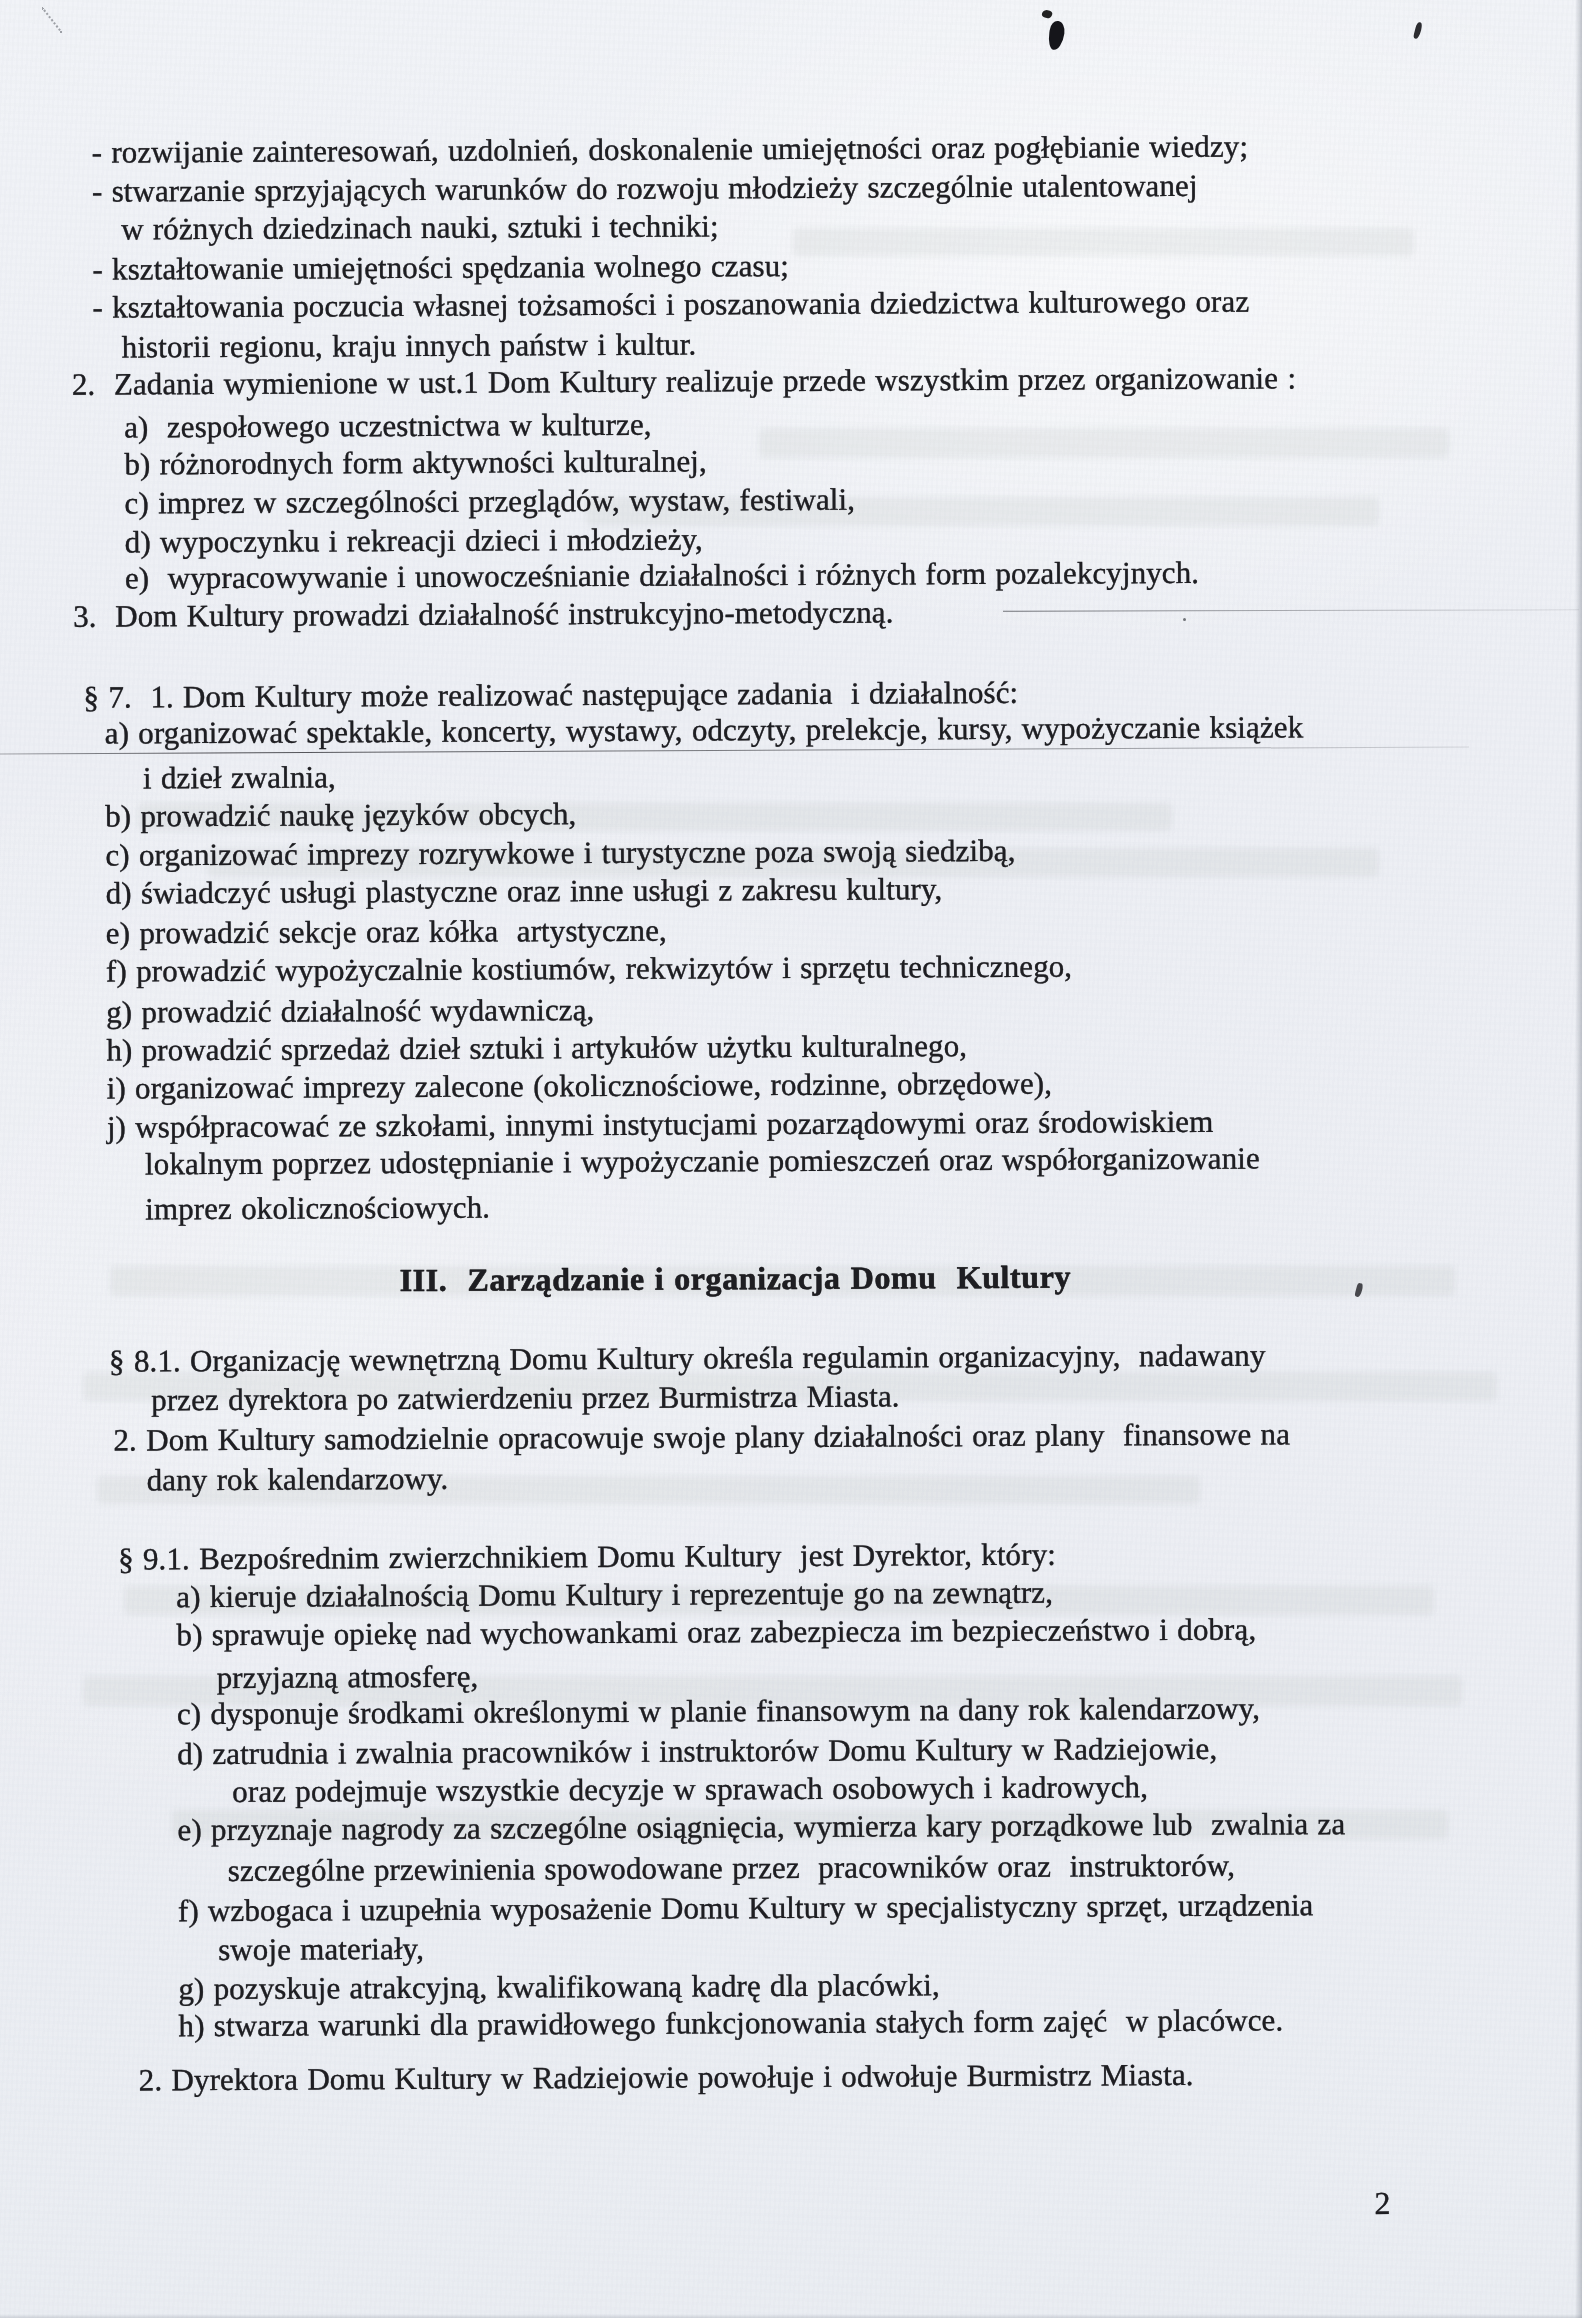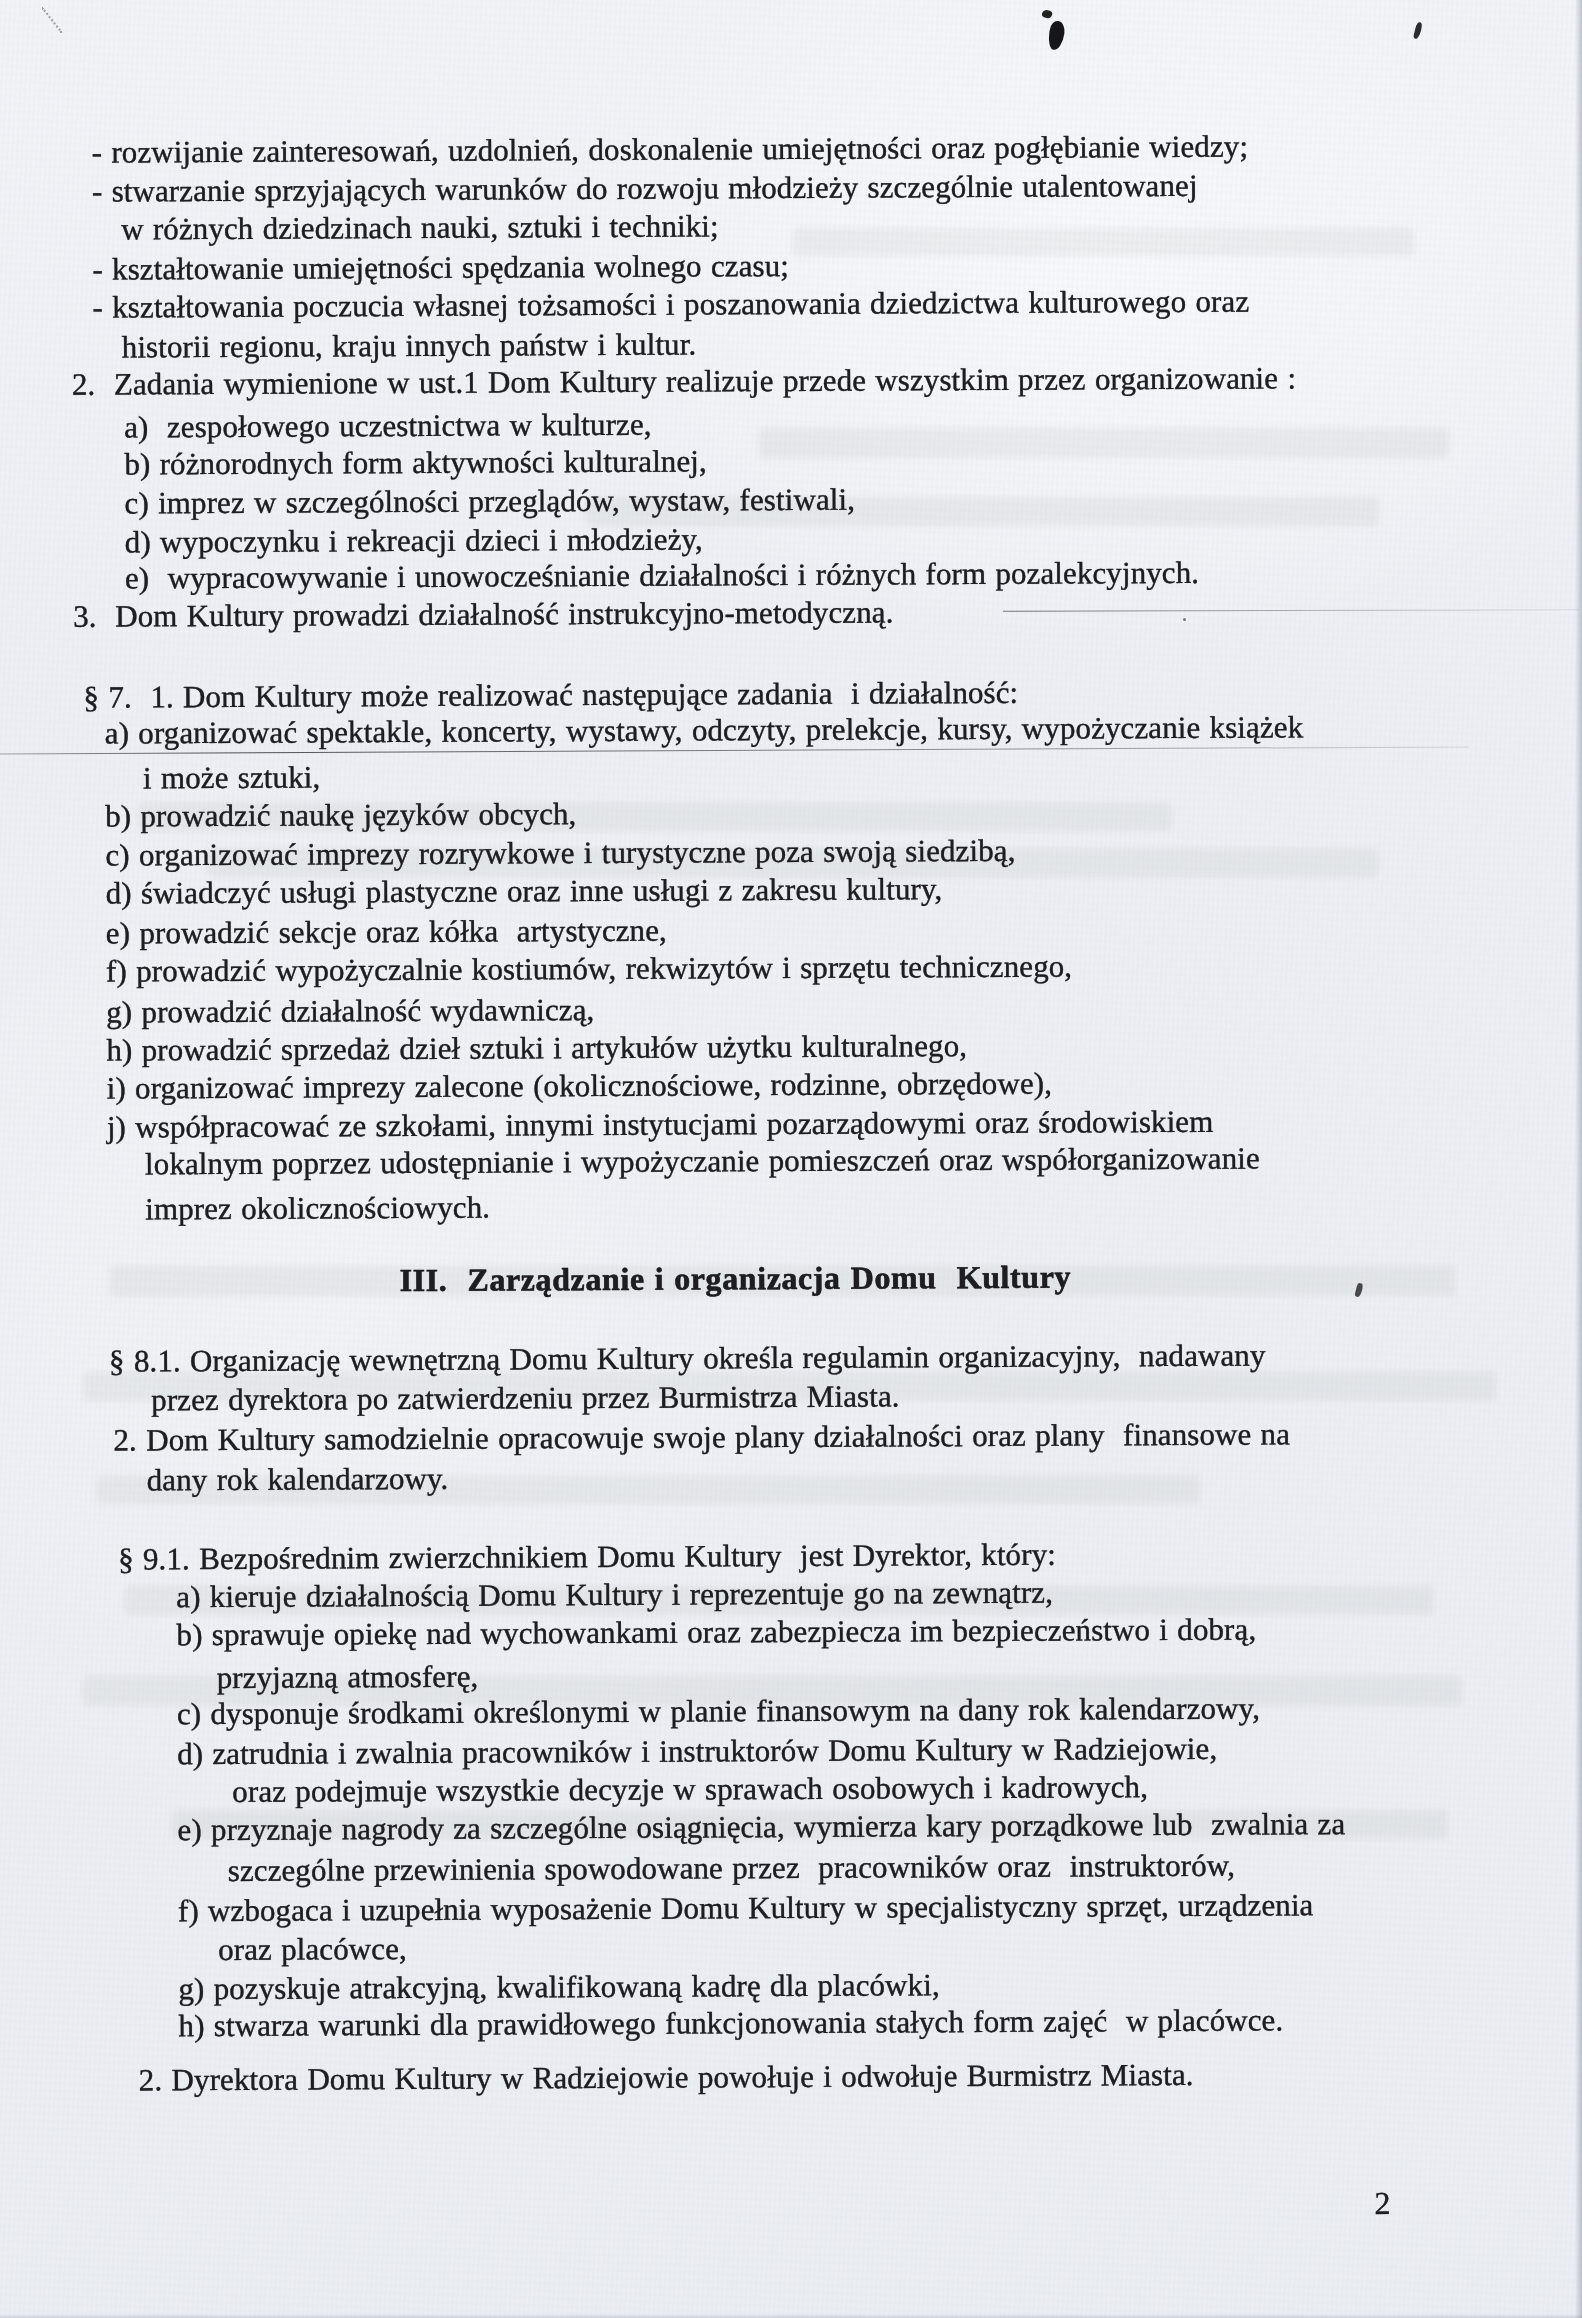--- a/index.html
+++ b/index.html
@@ -107,21 +107,21 @@
     <div class="ln" style="top:363px;left:76px">2.  Zadania wymienione w ust.1 Dom Kultury realizuje przede wszystkim przez organizowanie :</div>
     <div class="ln" style="top:406px;left:128px">a)  zespołowego uczestnictwa w kulturze,</div>
     <div class="ln" style="top:443px;left:128px">b) różnorodnych form aktywności kulturalnej,</div>
     <div class="ln" style="top:482px;left:128px">c) imprez w szczególności przeglądów, wystaw, festiwali,</div>
     <div class="ln" style="top:521px;left:128px">d) wypoczynku i rekreacji dzieci i młodzieży,</div>
     <div class="ln" style="top:557px;left:128px">e)  wypracowywanie i unowocześnianie działalności i różnych form pozalekcyjnych.</div>
     <div class="ln" style="top:595px;left:76px">3.  Dom Kultury prowadzi działalność instrukcyjno-metodyczną.</div>
 
     <div class="ln" style="top:676px;left:86px">§ 7.  1. Dom Kultury może realizować następujące zadania  i działalność:</div>
     <div class="ln" style="top:712px;left:107px">a) organizować spektakle, koncerty, wystawy, odczyty, prelekcje, kursy, wypożyczanie książek</div>
-    <div class="ln" style="top:757px;left:145px">i może sztuki,</div>
+    <div class="ln" style="top:757px;left:145px">i dzieł zwalnia,</div>
     <div class="ln" style="top:795px;left:107px">b) prowadzić naukę języków obcych,</div>
     <div class="ln" style="top:834px;left:107px">c) organizować imprezy rozrywkowe i turystyczne poza swoją siedzibą,</div>
     <div class="ln" style="top:872px;left:107px">d) świadczyć usługi plastyczne oraz inne usługi z zakresu kultury,</div>
     <div class="ln" style="top:912px;left:107px">e) prowadzić sekcje oraz kółka  artystyczne,</div>
     <div class="ln" style="top:950px;left:107px">f) prowadzić wypożyczalnie kostiumów, rekwizytów i sprzętu technicznego,</div>
     <div class="ln" style="top:991px;left:107px">g) prowadzić działalność wydawniczą,</div>
     <div class="ln" style="top:1029px;left:107px">h) prowadzić sprzedaż dzieł sztuki i artykułów użytku kulturalnego,</div>
     <div class="ln" style="top:1067px;left:107px">i) organizować imprezy zalecone (okolicznościowe, rodzinne, obrzędowe),</div>
     <div class="ln" style="top:1106px;left:107px">j) współpracować ze szkołami, innymi instytucjami pozarządowymi oraz środowiskiem</div>
     <div class="ln" style="top:1143px;left:145px">lokalnym poprzez udostępnianie i wypożyczanie pomieszczeń oraz współorganizowanie</div>
@@ -137,21 +137,21 @@
     <div class="ln" style="top:1538px;left:116px">§ 9.1. Bezpośrednim zwierzchnikiem Domu Kultury  jest Dyrektor, który:</div>
     <div class="ln" style="top:1576px;left:174px">a) kieruje działalnością Domu Kultury i reprezentuje go na zewnątrz,</div>
     <div class="ln" style="top:1614px;left:174px">b) sprawuje opiekę nad wychowankami oraz zabezpiecza im bezpieczeństwo i dobrą,</div>
     <div class="ln" style="top:1657px;left:214px">przyjazną atmosferę,</div>
     <div class="ln" style="top:1693px;left:174px">c) dysponuje środkami określonymi w planie finansowym na dany rok kalendarzowy,</div>
     <div class="ln" style="top:1733px;left:174px">d) zatrudnia i zwalnia pracowników i instruktorów Domu Kultury w Radziejowie,</div>
     <div class="ln" style="top:1771px;left:229px">oraz podejmuje wszystkie decyzje w sprawach osobowych i kadrowych,</div>
     <div class="ln" style="top:1809px;left:174px">e) przyznaje nagrody za szczególne osiągnięcia, wymierza kary porządkowe lub  zwalnia za</div>
     <div class="ln" style="top:1850px;left:224px">szczególne przewinienia spowodowane przez  pracowników oraz  instruktorów,</div>
     <div class="ln" style="top:1890px;left:174px">f) wzbogaca i uzupełnia wyposażenie Domu Kultury w specjalistyczny sprzęt, urządzenia</div>
-    <div class="ln" style="top:1929px;left:214px">oraz placówce,</div>
+    <div class="ln" style="top:1929px;left:214px">swoje materiały,</div>
     <div class="ln" style="top:1968px;left:174px">g) pozyskuje atrakcyjną, kwalifikowaną kadrę dla placówki,</div>
     <div class="ln" style="top:2005px;left:174px">h) stwarza warunki dla prawidłowego funkcjonowania stałych form zajęć  w placówce.</div>
     <div class="ln" style="top:2059px;left:134px">2. Dyrektora Domu Kultury w Radziejowie powołuje i odwołuje Burmistrz Miasta.</div>
 
     <div class="ln pagenum" style="top:2188px;left:1369px">2</div>
   </div>
 
   <div class="edge-right"></div>
   <div class="edge-bottom"></div>
 </div>

